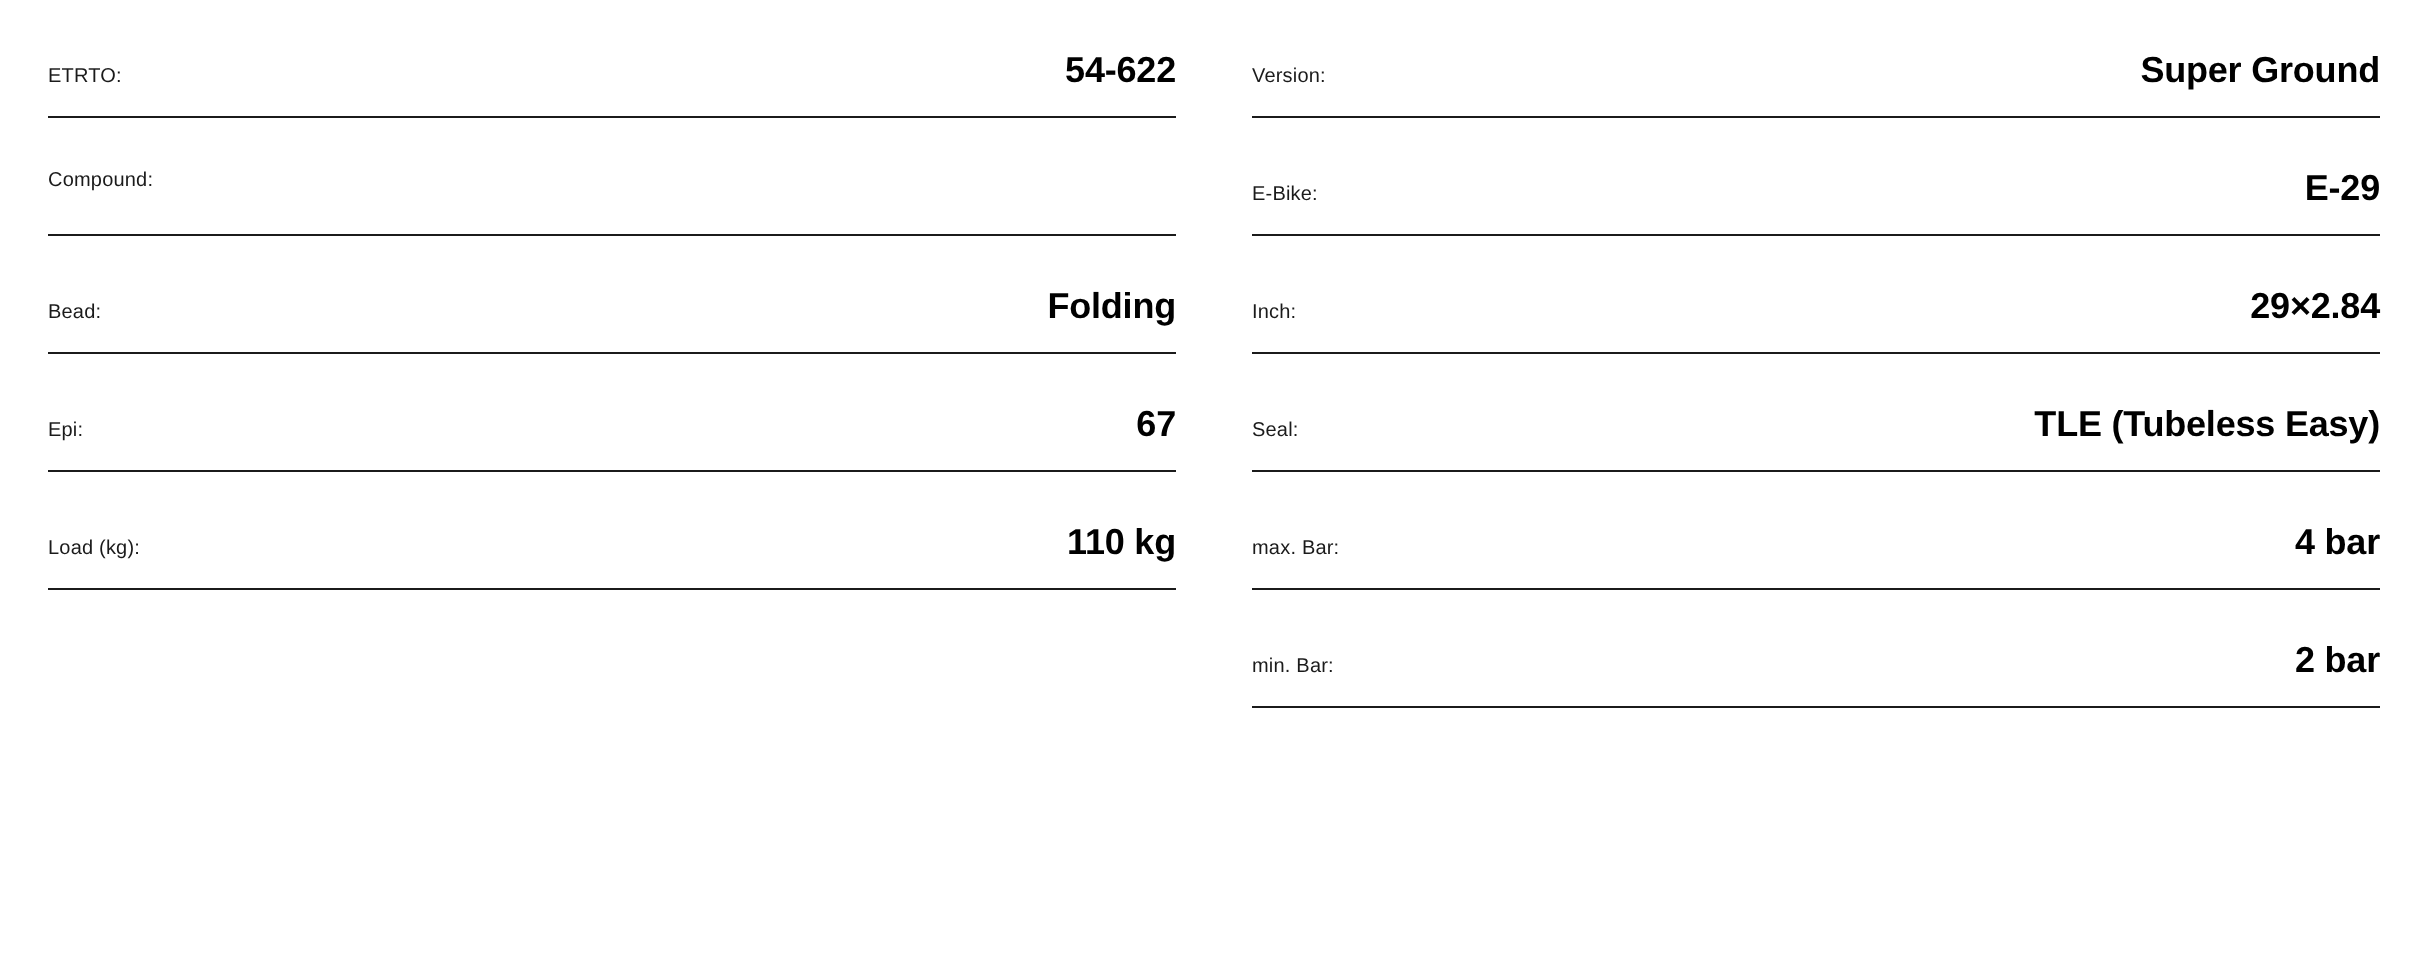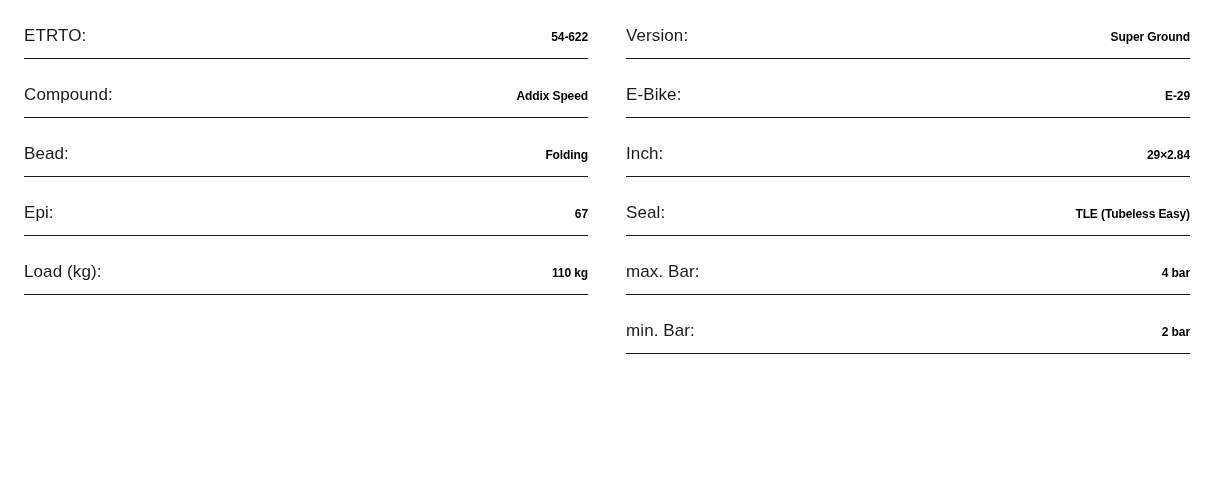--- a/index.html
+++ b/index.html
@@ -42,29 +42,29 @@
     box-sizing: border-box;
   }
   .spec-row.blank {
     border-bottom: none;
   }
   .spec-row.blank .spec-label,
   .spec-row.blank .spec-value {
     visibility: hidden;
   }
   .spec-label {
-    font-size: 17px;
+    font-size: 10px;
     font-weight: 400;
     color: #1b1b1b;
     letter-spacing: 0.1px;
     padding-top: 26px;
     white-space: nowrap;
   }
   .spec-value {
-    font-size: 12px;
+    font-size: 18px;
     font-weight: 700;
     color: #000000;
     letter-spacing: -0.1px;
     padding-top: 25px;
     text-align: right;
     white-space: nowrap;
   }
   .spec-value.italic-brand {
     font-style: normal;
   }
@@ -76,21 +76,20 @@
 
   <div class="spec-column left">
 
     <div class="spec-row">
       <span class="spec-label">ETRTO:</span>
       <span class="spec-value">54-622</span>
     </div>
 
     <div class="spec-row">
       <span class="spec-label">Compound:</span>
-      <span class="spec-value italic-brand">Addix Speed</span>
     </div>
 
     <div class="spec-row">
       <span class="spec-label">Bead:</span>
       <span class="spec-value">Folding</span>
     </div>
 
     <div class="spec-row">
       <span class="spec-label">Epi:</span>
       <span class="spec-value">67</span>

